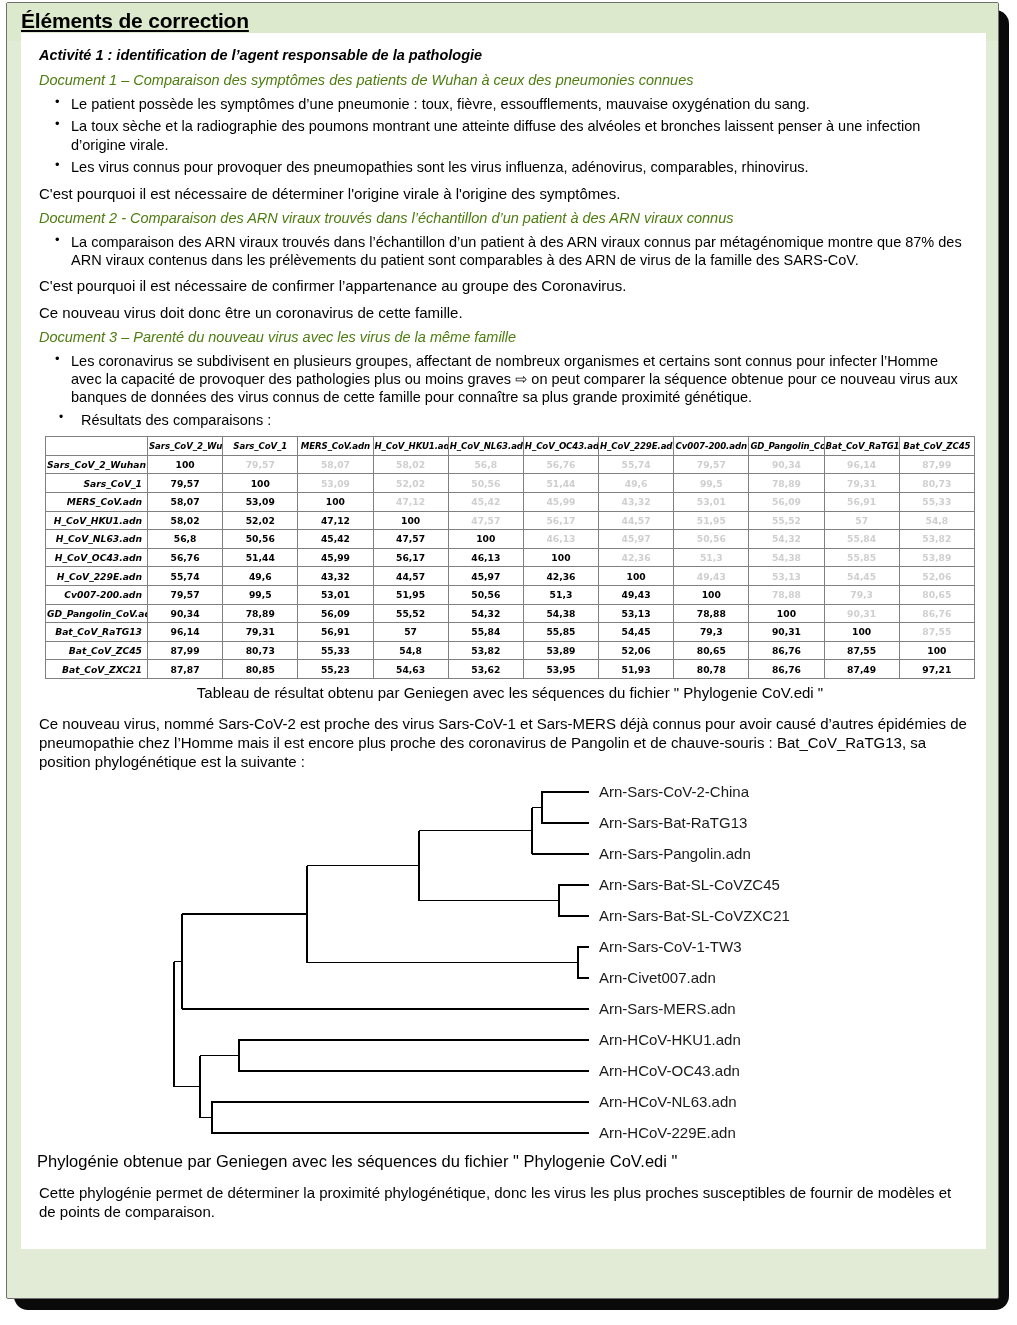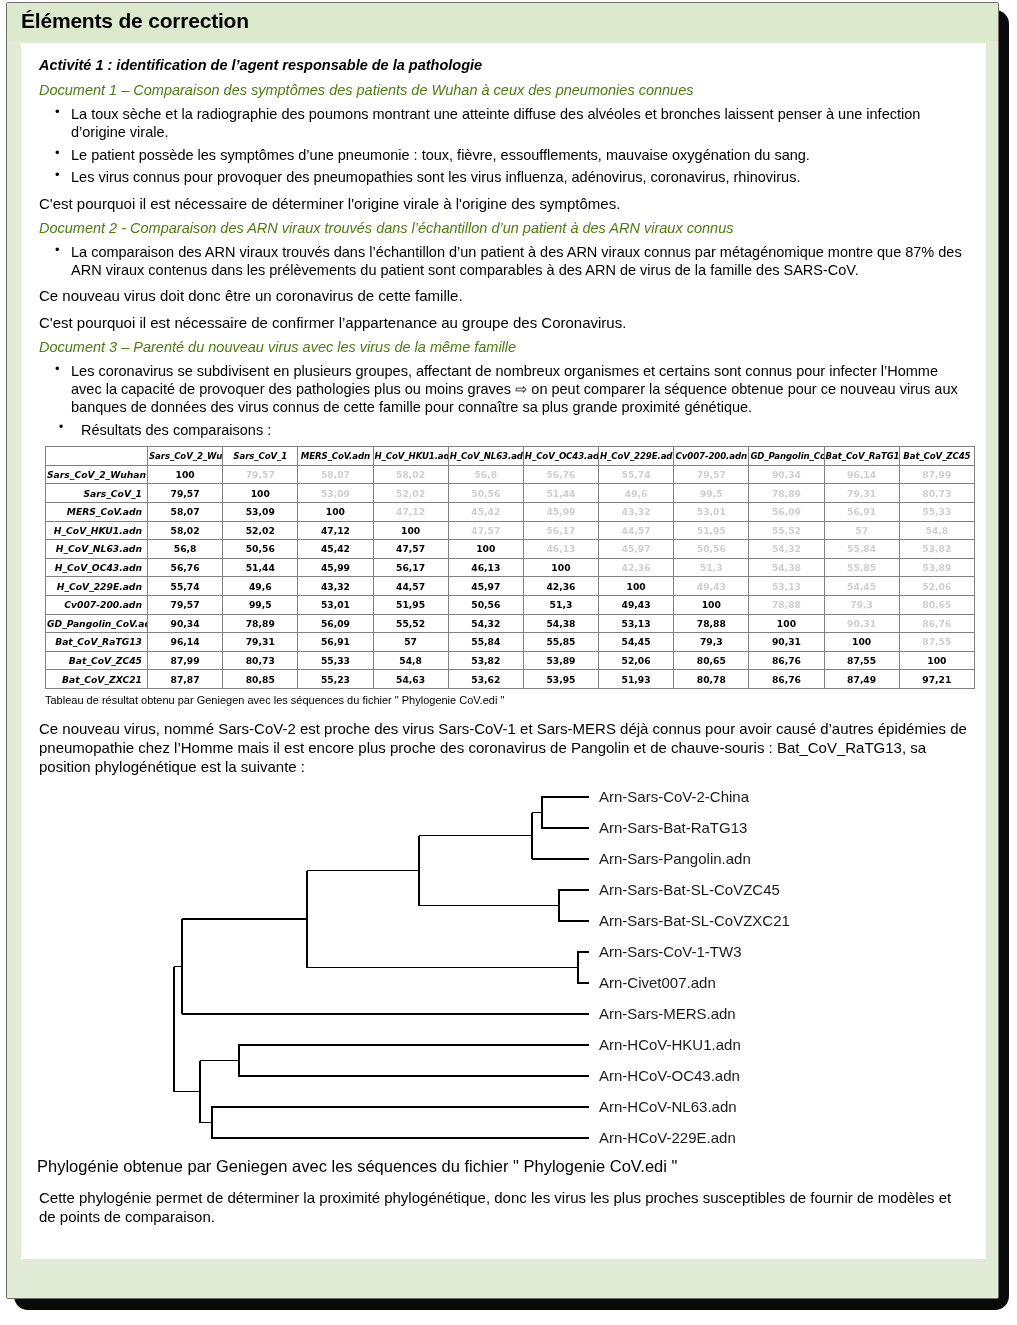--- a/index.html
+++ b/index.html
@@ -42,26 +42,27 @@
     height: 38px;
     background: #dde9cd;
   }
   .header-title {
     position: absolute;
     left: 14px; top: 6px;
     font-size: 21px;
     font-weight: bold;
     color: #000000;
     letter-spacing: -0.2px;
+    text-decoration: underline;
   }
 
   
   .content {
     position: absolute;
-    left: 14px; top: 40px;
+    left: 14px; top: 30px;
     width: 965px;
     height: 1216px;
     background: #ffffff;
     padding: 10px 16px 8px 16px;
     overflow: hidden;
   }
 
   .act-title {
     font-size: 14.5px;
     font-weight: bold;
@@ -136,21 +137,22 @@
     text-align: right;
     padding-right: 5px;
     font-size: 9.2px;
     width: 102px;
   }
   table.matrix td.val { font-size: 9.2px; font-style: normal; }
   table.matrix td.dim { color: #cfcfcf; }
   table.matrix th:first-child, table.matrix td:first-child { width: 102px; }
 
   .tbl-caption {
-    font-size: 11px;
+    text-align: center;
+    font-size: 15px;
     margin: 5px 0 0 0;
     color: #000;
   }
 
   
   .tree-box {
     position: relative;
     margin: 1px 0 0 0;
     width: 940px;
     height: 372px;
@@ -179,32 +181,32 @@
 
     <div class="header-band"></div>
     <div class="header-title">Éléments de correction</div>
 
     <div class="content">
 
       <div class="act-title">Activité 1 : identification de l’agent responsable de la pathologie</div>
 
       <div class="doc-title">Document 1 – Comparaison des symptômes des patients de Wuhan à ceux des pneumonies connues</div>
       <ul class="bul">
+        <li>Le patient possède les symptômes d’une pneumonie : toux, fièvre, essoufflements, mauvaise oxygénation du sang.</li>
         <li>La toux sèche et la radiographie des poumons montrant une atteinte diffuse des alvéoles et bronches laissent penser à une infection d’origine virale.</li>
-        <li>Le patient possède les symptômes d’une pneumonie : toux, fièvre, essoufflements, mauvaise oxygénation du sang.</li>
-        <li>Les virus connus pour provoquer des pneumopathies sont les virus influenza, adénovirus, coronavirus, rhinovirus.</li>
+        <li>Les virus connus pour provoquer des pneumopathies sont les virus influenza, adénovirus, comparables, rhinovirus.</li>
       </ul>
       <div class="para">C'est pourquoi il est nécessaire de déterminer l'origine virale à l'origine des symptômes.</div>
 
       <div class="doc-title">Document 2 - Comparaison des ARN viraux trouvés dans l’échantillon d’un patient à des ARN viraux connus</div>
       <ul class="bul">
         <li>La comparaison des ARN viraux trouvés dans l’échantillon d’un patient à des ARN viraux connus par métagénomique montre que 87% des ARN viraux contenus dans les prélèvements du patient sont comparables à des ARN de virus de la famille des SARS-CoV.</li>
       </ul>
+      <div class="para">C'est pourquoi il est nécessaire de confirmer l’appartenance au groupe des Coronavirus.</div>
       <div class="para">Ce nouveau virus doit donc être un coronavirus de cette famille.</div>
-      <div class="para">C'est pourquoi il est nécessaire de confirmer l’appartenance au groupe des Coronavirus.</div>
 
       <div class="doc-title">Document 3 – Parenté du nouveau virus avec les virus de la même famille</div>
       <ul class="bul">
         <li>Les coronavirus se subdivisent en plusieurs groupes, affectant de nombreux organismes et certains sont connus pour infecter l’Homme avec la capacité de provoquer des pathologies plus ou moins graves ⇨ on peut comparer la séquence obtenue pour ce nouveau virus aux banques de données des virus connus de cette famille pour connaître sa plus grande proximité génétique.</li>
         <li class="wide-gap">Résultats des comparaisons :</li>
       </ul>
 
       <div class="table-wrap">
         <table class="matrix">
           <thead>

